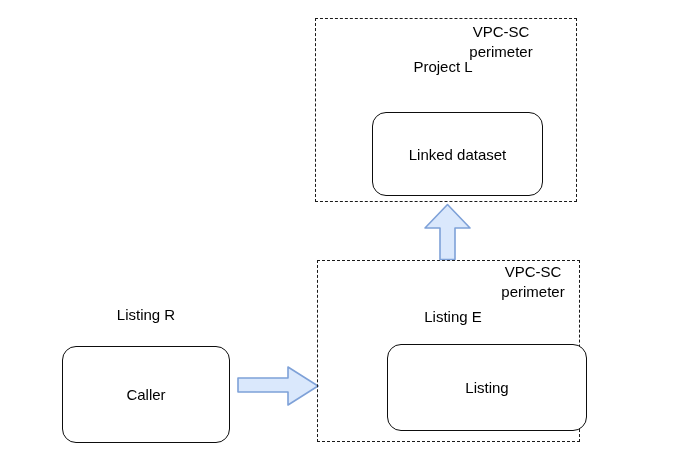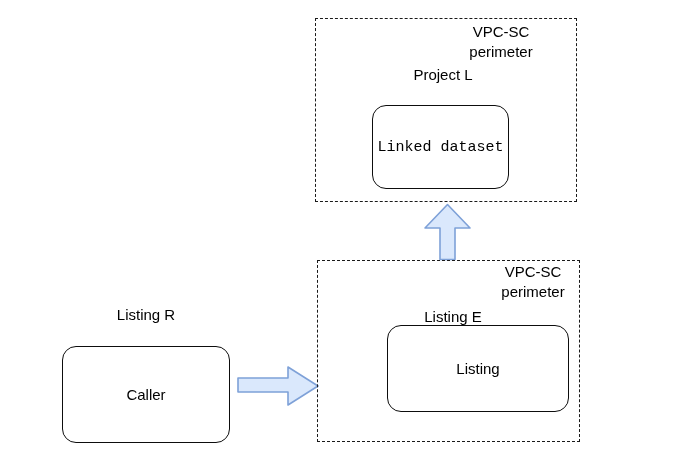--- a/index.html
+++ b/index.html
@@ -36,22 +36,22 @@
     position: absolute;
     border: 1.6px solid #0d0d0d;
     border-radius: 14px;
     background: #ffffff;
     box-sizing: border-box;
     display: flex;
     align-items: center;
     justify-content: center;
     font-size: 15px;
   }
-  .node.linked-dataset { left: 372px; top: 105px; width: 137px; height: 84px; font-family: Liberation Mono, monospace; }
-  .node.listing        { left: 387px; top: 325px; width: 182px; height: 87px; }
+  .node.linked-dataset { left: 372px; top: 112px; width: 171px; height: 84px; }
+  .node.listing        { left: 387px; top: 344px; width: 200px; height: 87px; }
   .node.caller         { left: 62px;  top: 346px; width: 168px; height: 97px; }
   svg.arrow-layer {
     position: absolute;
     left: 0; top: 0;
     width: 691px;
     height: 462px;
     pointer-events: none;
   }
 </style>
 </head>
@@ -62,21 +62,21 @@
   <svg class="arrow-layer" viewBox="0 0 691 462">
     <polygon points="238,378 288,378 288,367 318,386 288,405 288,392 238,392" stroke-width="1.6" stroke-linejoin="round" fill="#dae8fc" stroke="#7ea1d8"></polygon>
     <polygon points="447.5,204.5 470,228 455,228 455,259.5 440,259.5 440,228 425,228" stroke-width="1.6" stroke-linejoin="round" fill="#dae8fc" stroke="#7ea1d8"></polygon>
   </svg>
 
   <div class="perimeter-box top"></div>
   <div class="label" style="left:501px; top:22px;">
     <div>VPC-SC</div>
     <div>perimeter</div>
   </div>
-  <div class="label" style="left:443px; top:65px;">Project L</div>
+  <div class="label" style="left:443px; top:57px;">Project L</div>
   <div class="node linked-dataset">
     <span>Linked dataset</span>
   </div>
 
   <div class="perimeter-box bottom"></div>
   <div class="label" style="left:533px; top:262px;">
     <div>VPC-SC</div>
     <div>perimeter</div>
   </div>
   <div class="label" style="left:453px; top:307px;">Listing E</div>

